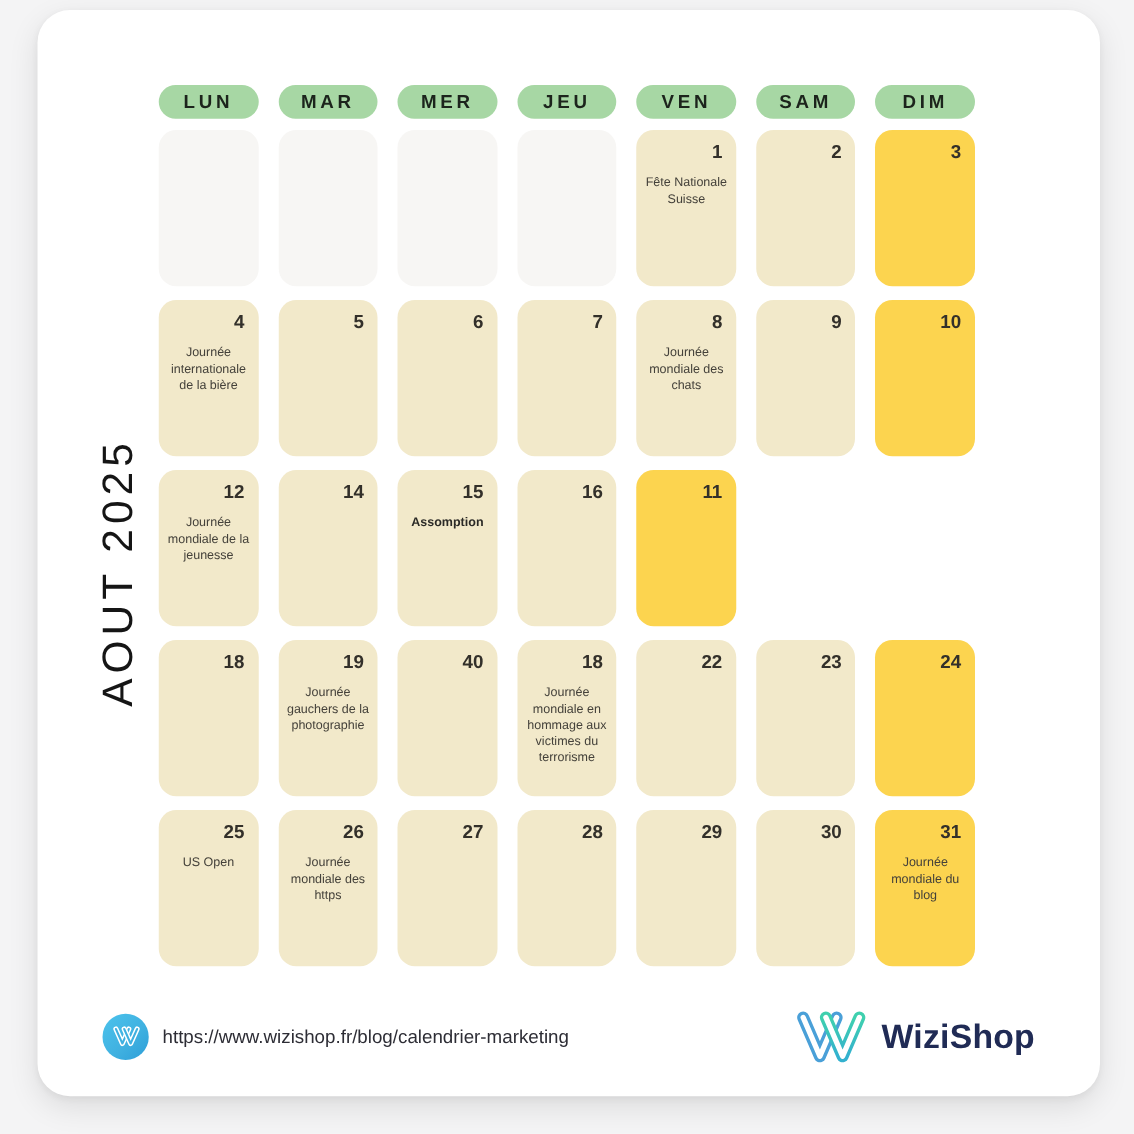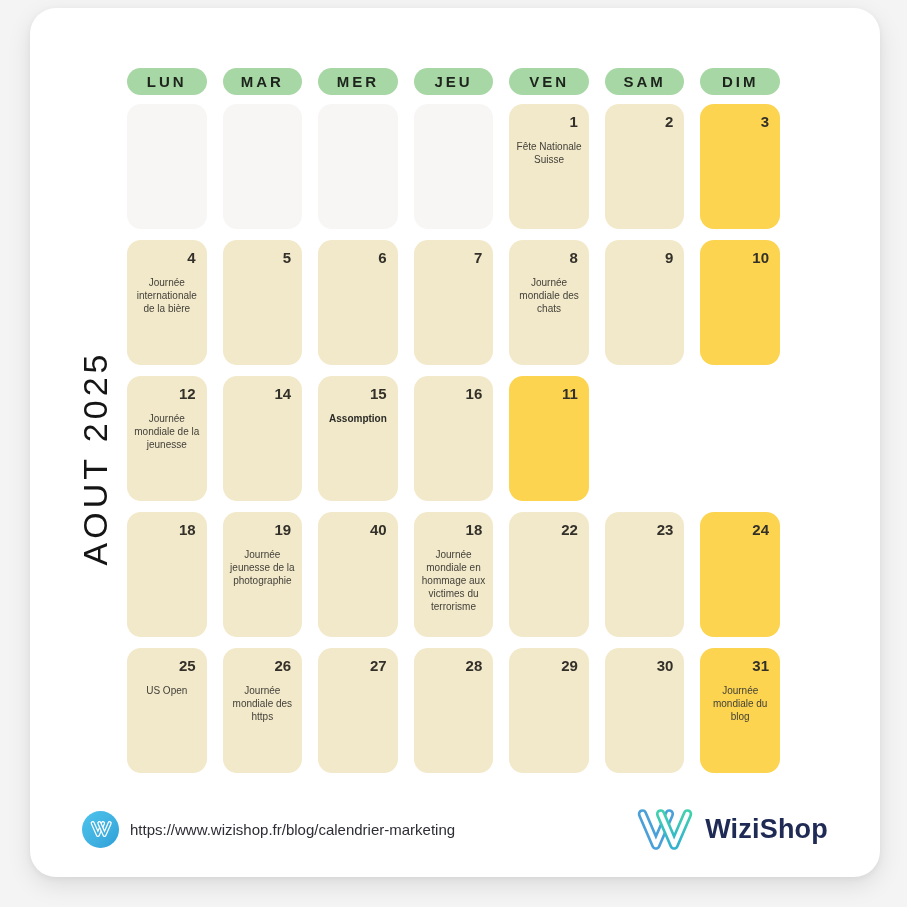--- a/index.html
+++ b/index.html
@@ -189,21 +189,21 @@
           <div class="cell sunday">
             <div class="daynum">11</div>
           </div>
         </div>
         <div class="week">
           <div class="cell">
             <div class="daynum">18</div>
           </div>
           <div class="cell">
             <div class="daynum">19</div>
-            <div class="event">Journée jeunesse de la photographie</div>
+            <div class="event">Journée gauchers de la photographie</div>
           </div>
           <div class="cell">
             <div class="daynum">40</div>
           </div>
           <div class="cell">
             <div class="daynum">18</div>
             <div class="event">Journée mondiale en hommage aux victimes du terrorisme</div>
           </div>
           <div class="cell">
             <div class="daynum">22</div>

